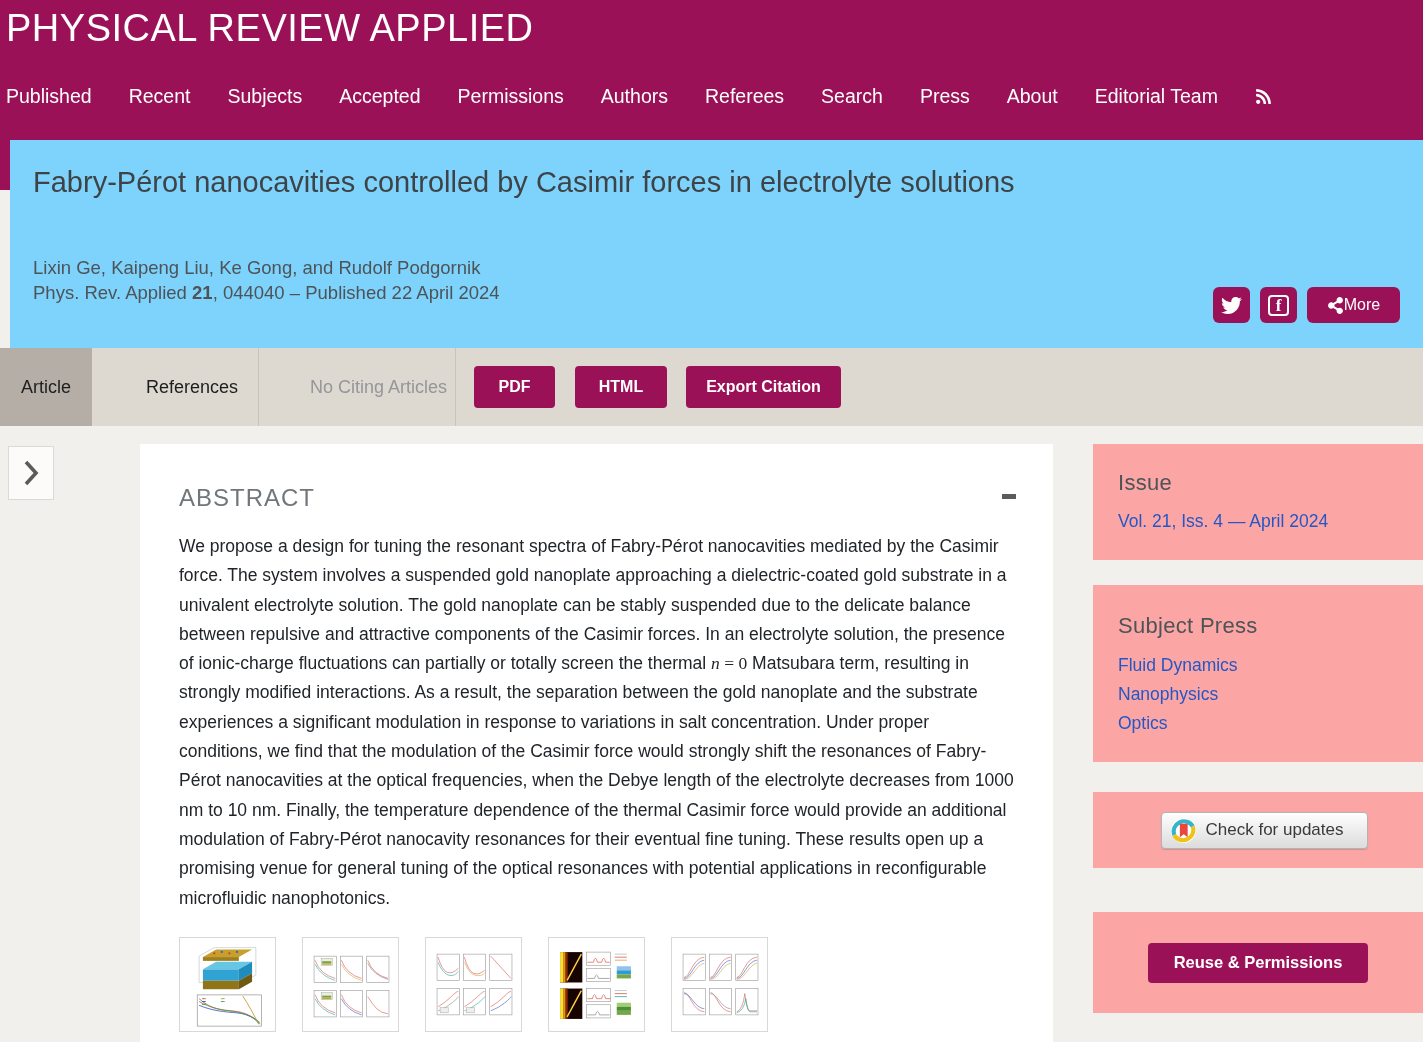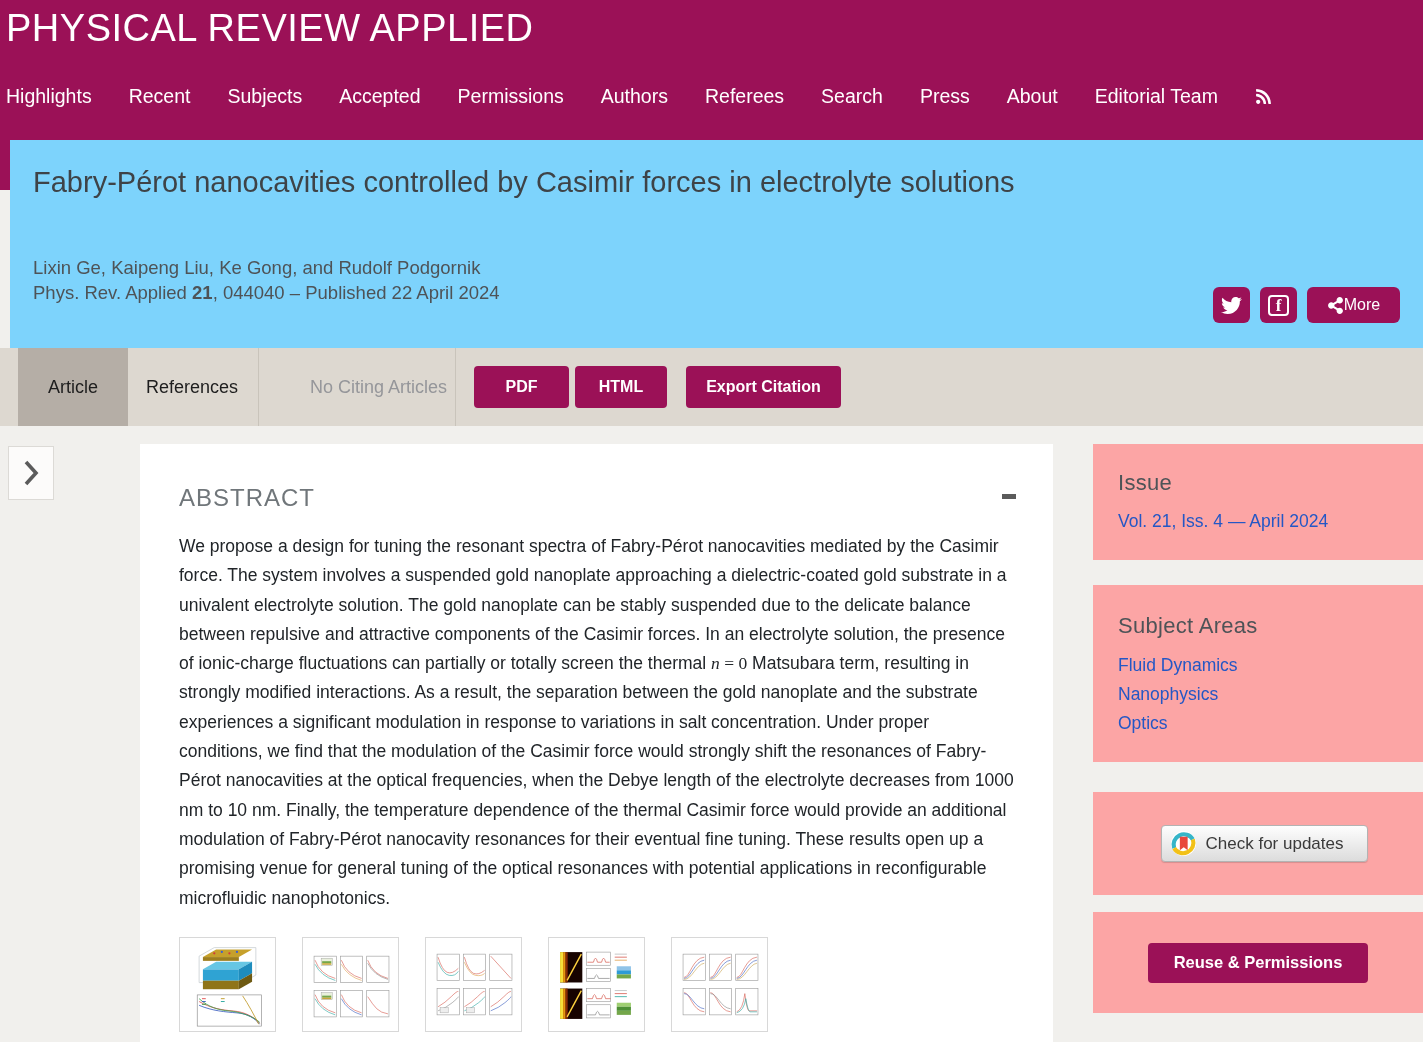--- a/index.html
+++ b/index.html
@@ -52,34 +52,34 @@
 
   
   .side-card { position:absolute; left:1093px; width:330px; background:#fca5a5; }
   .side-card h3 { font-size:22px; font-weight:400; color:#4e5357; letter-spacing:.3px; }
   .side-link { color:#2457c5; font-size:17.5px; cursor:pointer; text-decoration:none; display:inline-block; }
   .card-issue { top:444px; height:116px; padding:26px 0 0 25px; }
   .card-issue .side-link { margin-top:15px; }
   .card-subjects { top:585px; height:177px; padding:28px 0 0 25px; }
   .subj-list { margin-top:12px; display:flex; flex-direction:column; }
   .subj-list .side-link { line-height:29px; }
-  .card-updates { top:792px; height:103px; display:flex; align-items:center; justify-content:center;padding-left:12px; }
+  .card-updates { top:792px; height:76px; display:flex; align-items:center; justify-content:center;padding-left:12px; }
   .updates-btn { width:207px; height:37px; border:1px solid #b3b3b3; border-radius:4px; background:linear-gradient(#fefefe,#dcdcdc); display:flex; align-items:center; gap:9px; padding-left:8px; font-size:17px; color:#3a3a3a; cursor:pointer; box-shadow:0 1px 1px rgba(0,0,0,.15); }
   .card-reuse { top:912px; height:101px; display:flex; align-items:center; justify-content:center; }
   .reuse-btn { width:220px; height:40px; background:#9b1157; border:none; border-radius:4px; color:#fff; font-size:16.5px; font-weight:700; font-family:"Liberation Sans", sans-serif; cursor:pointer; }
 
   svg { display:block; }
 </style>
 </head>
 <body>
 
 <header class="masthead">
   <h1>PHYSICAL REVIEW APPLIED</h1>
   <nav class="mast-nav">
-    <span class="nav-item">Highlights</span>
+    <span class="nav-item">Published</span>
     <span class="nav-item">Recent</span>
     <span class="nav-item">Subjects</span>
     <span class="nav-item">Accepted</span>
     <span class="nav-item">Permissions</span>
     <span class="nav-item">Authors</span>
     <span class="nav-item">Referees</span>
     <span class="nav-item">Search</span>
     <span class="nav-item">Press</span>
     <span class="nav-item">About</span>
     <span class="nav-item">Editorial Team</span>
@@ -115,26 +115,26 @@
         <svg width="17" height="17" viewBox="0 0 448 512" fill="#fff">
             <path d="M352 320c-22.608 0-43.387 7.819-59.79 20.895l-102.486-64.054a96.551 96.551 0 0 0 0-41.683l102.486-64.053C308.613 184.181 329.392 192 352 192c53.019 0 96-42.981 96-96S405.019 0 352 0s-96 42.981-96 96c0 7.158.79 14.13 2.276 20.841L155.79 180.895C139.387 167.819 118.608 160 96 160c-53.019 0-96 42.981-96 96s42.981 96 96 96c22.608 0 43.387-7.819 59.79-20.895l102.486 64.054A96.301 96.301 0 0 0 256 416c0 53.019 42.981 96 96 96s96-42.981 96-96-42.981-96-96-96z"></path>
           </svg>
       </span>
       <span>More</span>
     </div>
   </div>
 </section>
 
 <div class="tab-strip">
-  <div class="tab active" style="left:18px; width:110px;">Article</div>
+  <div class="tab active" style="left:0; width:92px;">Article</div>
   <div class="tab" style="left:110px; width:148px;margin-left:8px;">References</div>
   <div class="tab-div" style="left:258px;"></div>
   <div class="tab disabled" style="left:258px; width:197px;">No Citing Articles</div>
   <div class="tab-div" style="left:455px;"></div>
-  <button class="strip-btn" style="left:474px; width:95px;">PDF</button>
+  <button class="strip-btn" style="left:474px; width:81px;">PDF</button>
   <button class="strip-btn" style="left:575px; width:92px;">HTML</button>
   <button class="strip-btn" style="left:686px; width:155px;">Export Citation</button>
 </div>
 
 <div class="expander">
   <span>
     <svg width="16" height="26" viewBox="0 0 16 26">
         <polyline points="3,2 13,13 3,24" fill="none" stroke="#5b5b5b" stroke-width="3.6"></polyline>
       </svg>
   </span>
@@ -300,21 +300,21 @@
   </div>
 </section>
 
 <aside>
   <div class="side-card card-issue">
     <h3>Issue</h3>
     <a class="side-link">Vol. 21, Iss. 4 — April 2024</a>
   </div>
 
   <div class="side-card card-subjects">
-    <h3>Subject Areas</h3>
+    <h3>Subject Press</h3>
     <div class="subj-list">
       <a class="side-link">Fluid Dynamics</a>
       <a class="side-link">Nanophysics</a>
       <a class="side-link">Optics</a>
     </div>
   </div>
 
   <div class="side-card card-updates">
     <div class="updates-btn">
       <span>

